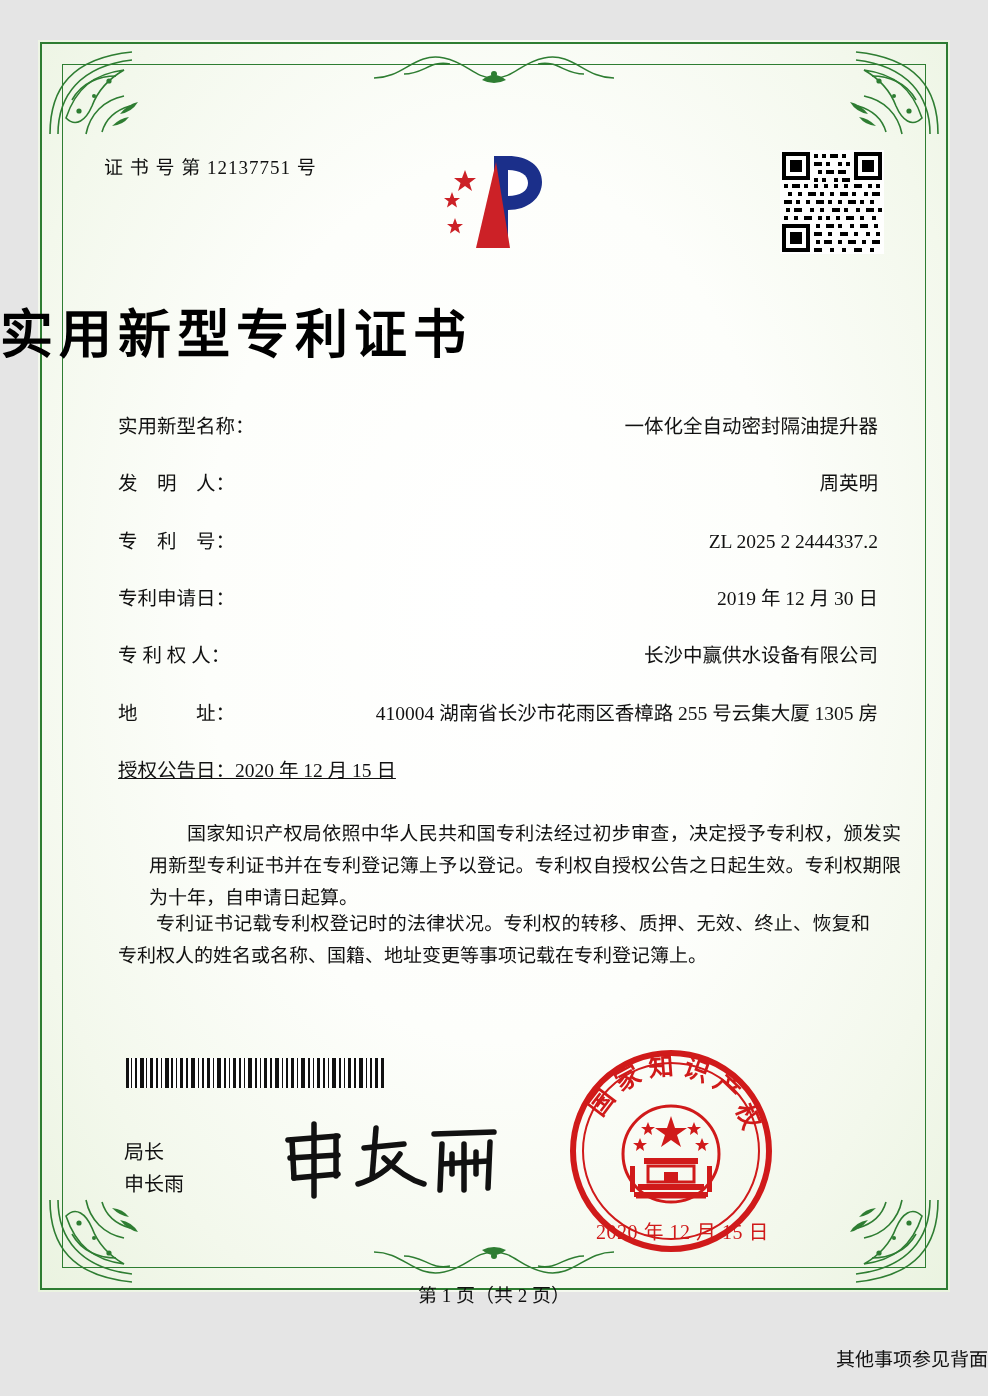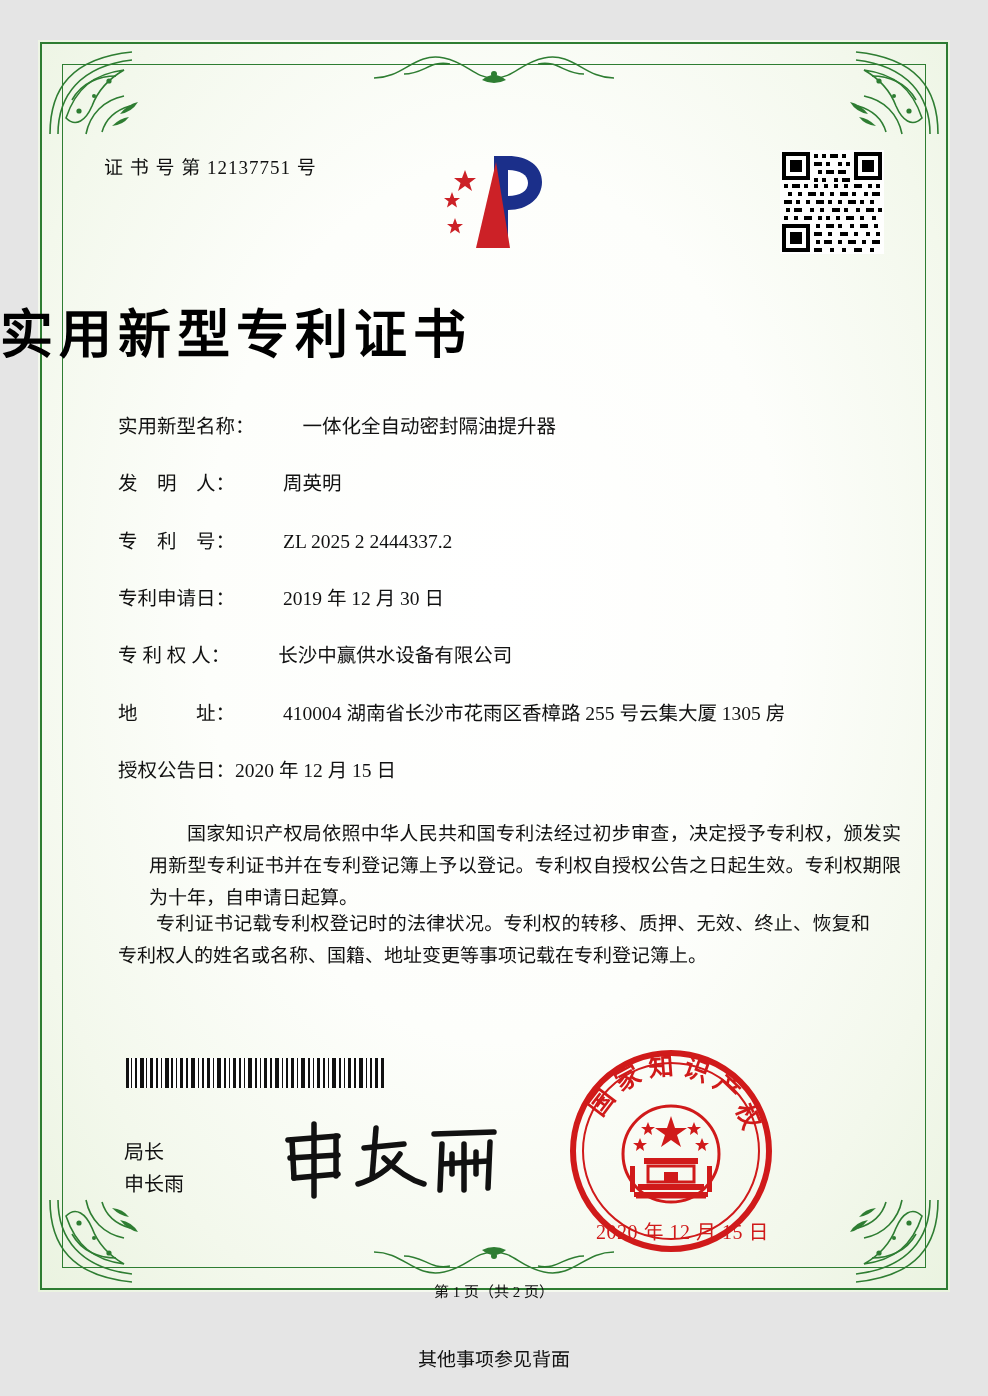--- a/index.html
+++ b/index.html
@@ -140,29 +140,30 @@
     color: #111;
     line-height: 1.3;
     gap: 48px;
   }
   .field-label {
     white-space: pre;
     flex: 0 0 auto;
   }
   .field-value {
     flex: 1 1 auto;
+    text-align: right;
   }
   .field-row.pub {
     margin-bottom: 14px;
   }
   .pub-gap {
     display: inline-block;
     width: 72px;
   }
-  .inline-group { display: flex; align-items: flex-start; }
+  .inline-group { display: flex; align-items: flex-start; text-decoration: underline; }
 
   
   .para {
     position: absolute;
     left: 118px;
     width: 752px;
     font-size: 19px;
     line-height: 32px;
     color: #111;
     text-align: justify;
@@ -214,28 +215,28 @@
     letter-spacing: 0.5px;
     white-space: nowrap;
   }
 
   
   .page-no {
     position: absolute;
     left: 0; right: 0;
     top: 1280px;
     text-align: center;
-    font-size: 15px;
+    font-size: 19px;
     color: #111;
   }
   .back-note {
     position: absolute;
     left: 0; right: 0;
     top: 1344px;
-    text-align: center;
+    text-align: right;
     font-size: 19px;
     color: #111;
   }
 </style>
 </head>
 <body>
 
 <div id="certificate">
 
   <div class="cert-bg"></div>

